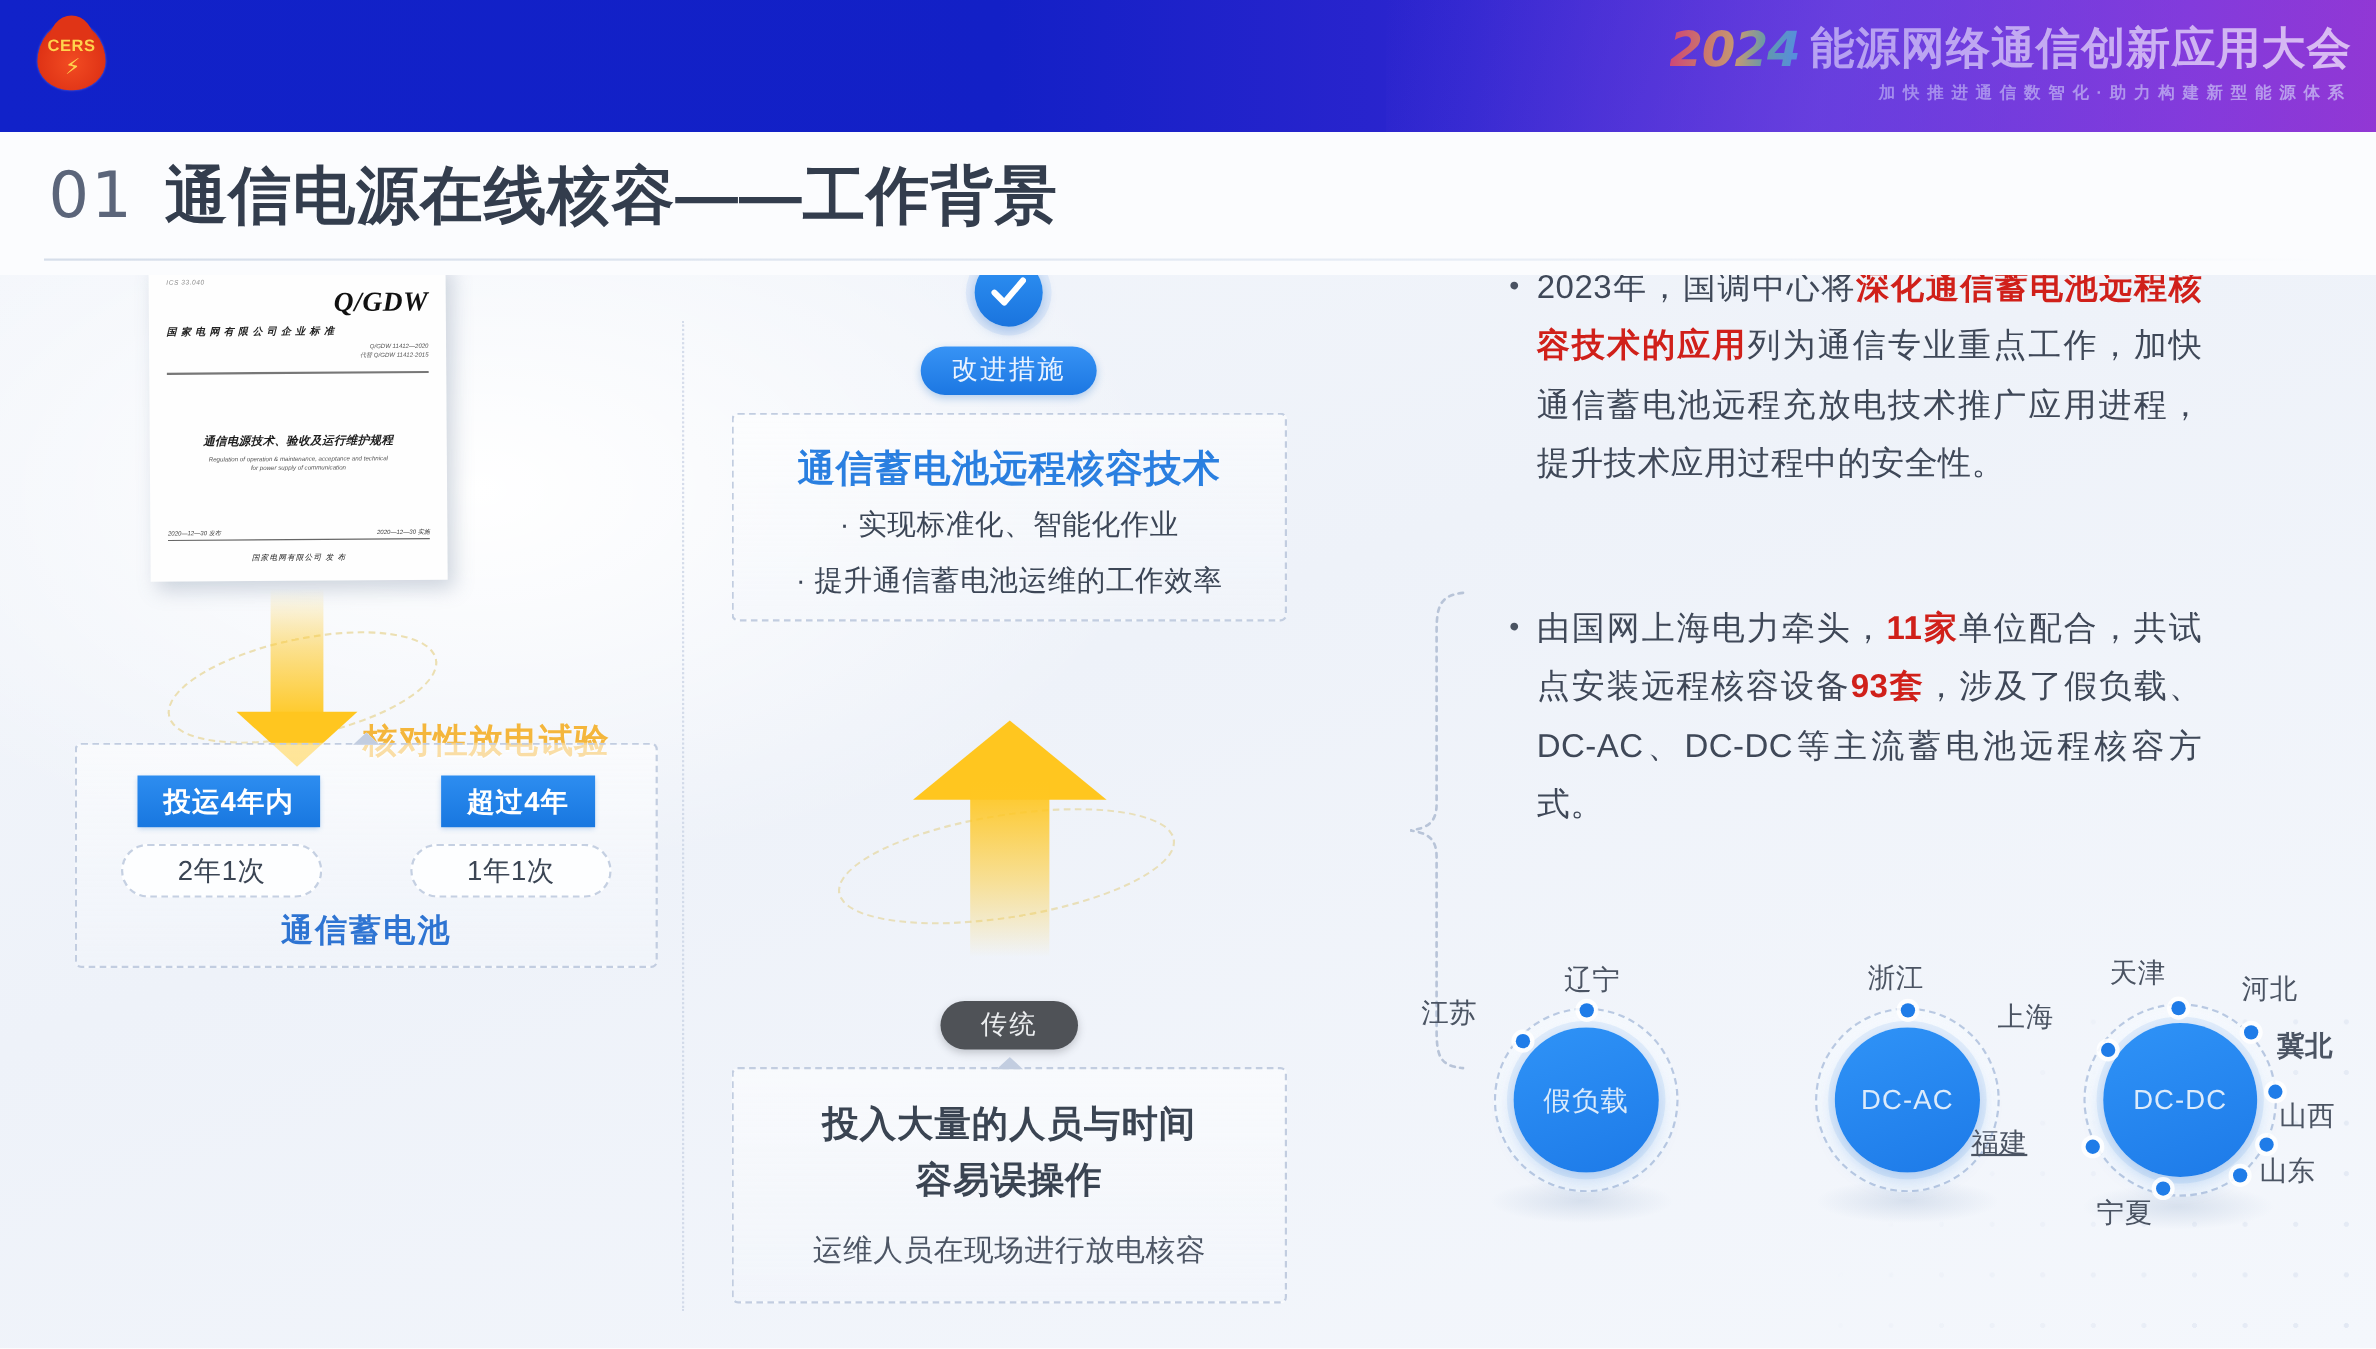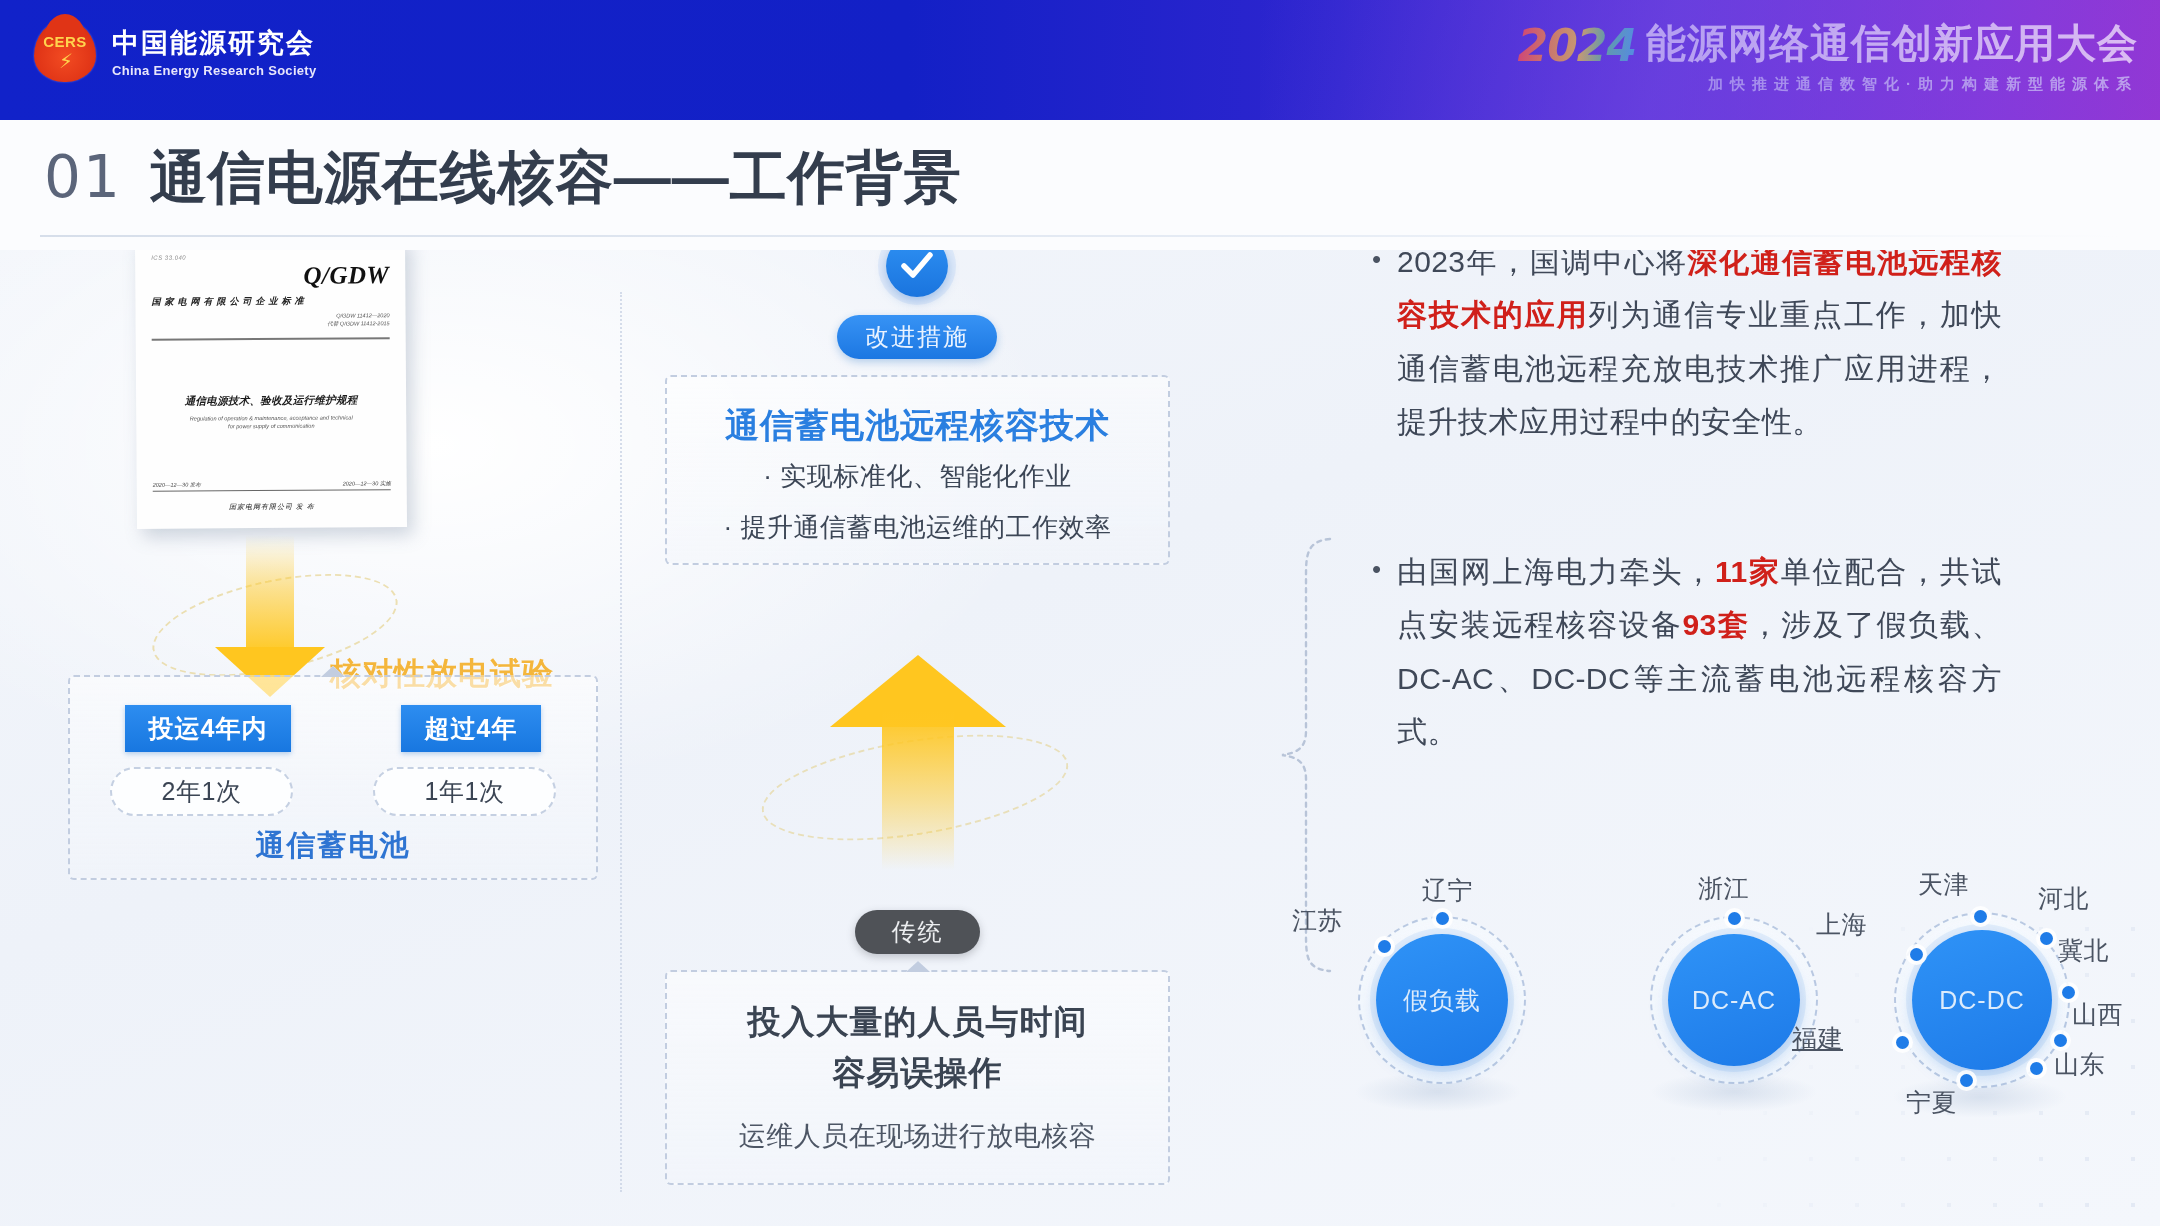--- a/index.html
+++ b/index.html
@@ -251,24 +251,20 @@
 <body>
 
 <div class="header">
   <div class="hdr-left">
     <div class="cers-logo">
       <div class="cers-flame"></div>
       <div class="cers-txt">CERS</div>
       <div class="cers-bolt">
           <span>⚡</span>
         </div>
-    </div>
-    <div class="org-names">
-      <div class="org-cn">中国能源研究会</div>
-      <div class="org-en">China Energy Research Society</div>
     </div>
   </div>
   <div class="hdr-right">
     <div class="conf-line1">
       <span class="conf-year">2024</span>
       <span class="conf-name">能源网络通信创新应用大会</span>
     </div>
     <div class="conf-sub">加快推进通信数智化·助力构建新型能源体系</div>
   </div>
 </div>
@@ -405,21 +401,21 @@
     <div class="node" style="left:48px; top:72px;"></div>
     <div class="nlbl" style="left:-46px; top:32px;">上海</div>
 
     <div class="node" style="left:112px; top:34px;"></div>
     <div class="nlbl" style="left:56px; top:-8px;">天津</div>
 
     <div class="node" style="left:178px; top:56px;"></div>
     <div class="nlbl" style="left:176px; top:6px;">河北</div>
 
     <div class="node" style="left:200px; top:110px;"></div>
-    <div class="nlbl" style="left:196px; top:58px;">冀北</div>
+    <div class="nlbl" style="left:208px; top:58px;font-weight:bold;">冀北</div>
 
     <div class="node" style="left:192px; top:158px;"></div>
     <div class="nlbl" style="left:210px; top:122px;">山西</div>
 
     <div class="node" style="left:168px; top:186px;"></div>
     <div class="nlbl" style="left:192px; top:172px;">山东</div>
 
     <div class="node" style="left:98px; top:198px;"></div>
     <div class="nlbl" style="left:44px; top:210px;">宁夏</div>
 

